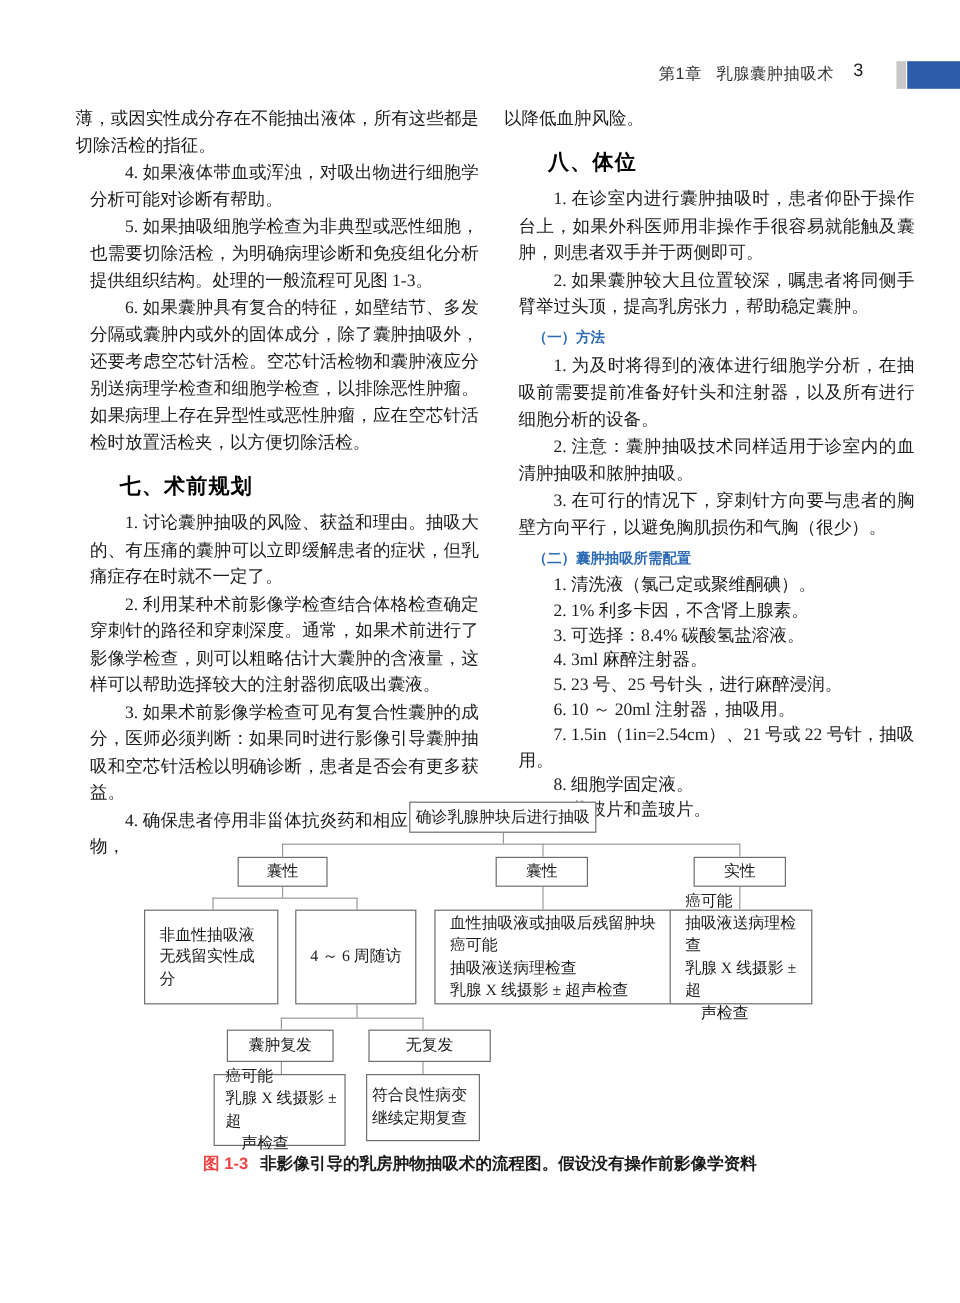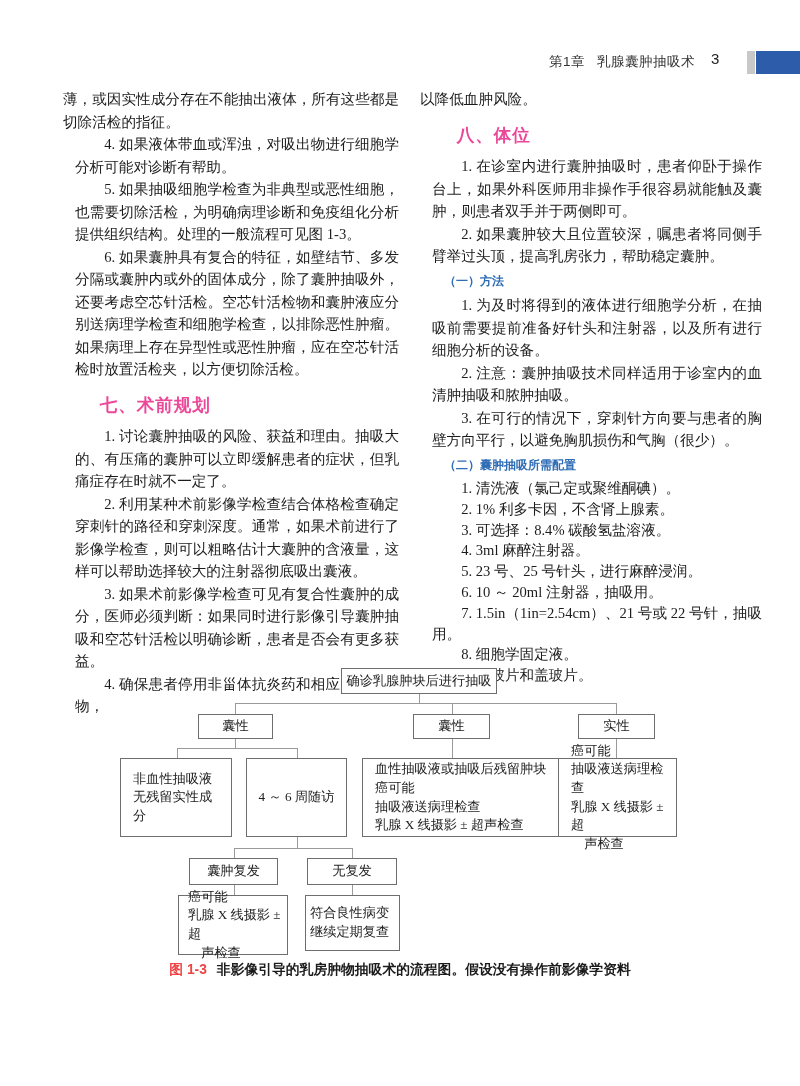--- a/index.html
+++ b/index.html
@@ -28,21 +28,21 @@
   .tab-blue{position:absolute;top:51px;left:756px;width:44px;height:23px;background:#2d5cab;}
 
   
   .col{position:absolute;top:88px;font-size:14.6px;line-height:22.5px;text-align:justify;}
   .col-left{left:63px;width:336px;}
   .col-right{left:420px;width:342px;}
   .col p{margin:0;}
   .col p.ind{text-indent:2em;margin-left:12px;}
   h2.sec{
     font-family:"Liberation Sans","DejaVu Sans",sans-serif;
-    color:#ec4899;font-size:17.5px;font-weight:bold;
+    color:#000000;font-size:17.5px;font-weight:bold;
     margin:13px 0 9px 0;text-indent:2.1em;letter-spacing:1px;
   }
   h3.sub{
     font-family:"Liberation Sans","DejaVu Sans",sans-serif;
     color:#2e6cb5;font-size:12px;font-weight:bold;
     margin:2px 0 2px 0;text-indent:2em;
   }
   .equip p{line-height:20.8px;}
 
   
@@ -161,21 +161,21 @@
     </div>
     <div class="fc-box leftal" style="left:558px;top:758px;width:119px;height:79px;">
       <span class="txt">癌可能
 抽吸液送病理检查
 乳腺 X 线摄影 ± 超
 　声检查</span>
     </div>
     <div class="fc-box" style="left:189px;top:858px;width:89px;height:27px;">
       <span class="txt">囊肿复发</span>
     </div>
-    <div class="fc-box" style="left:307px;top:858px;width:90px;height:27px;">
+    <div class="fc-box" style="left:307px;top:858px;width:102px;height:27px;">
       <span class="txt">无复发</span>
     </div>
     <div class="fc-box leftal" style="left:178px;top:895px;width:110px;height:60px;padding-left:9px;">
       <span class="txt">癌可能
 乳腺 X 线摄影 ± 超
 　声检查</span>
     </div>
     <div class="fc-box leftal" style="left:305px;top:895px;width:95px;height:56px;padding-left:4px;">
       <span class="txt">符合良性病变
 继续定期复查</span>

